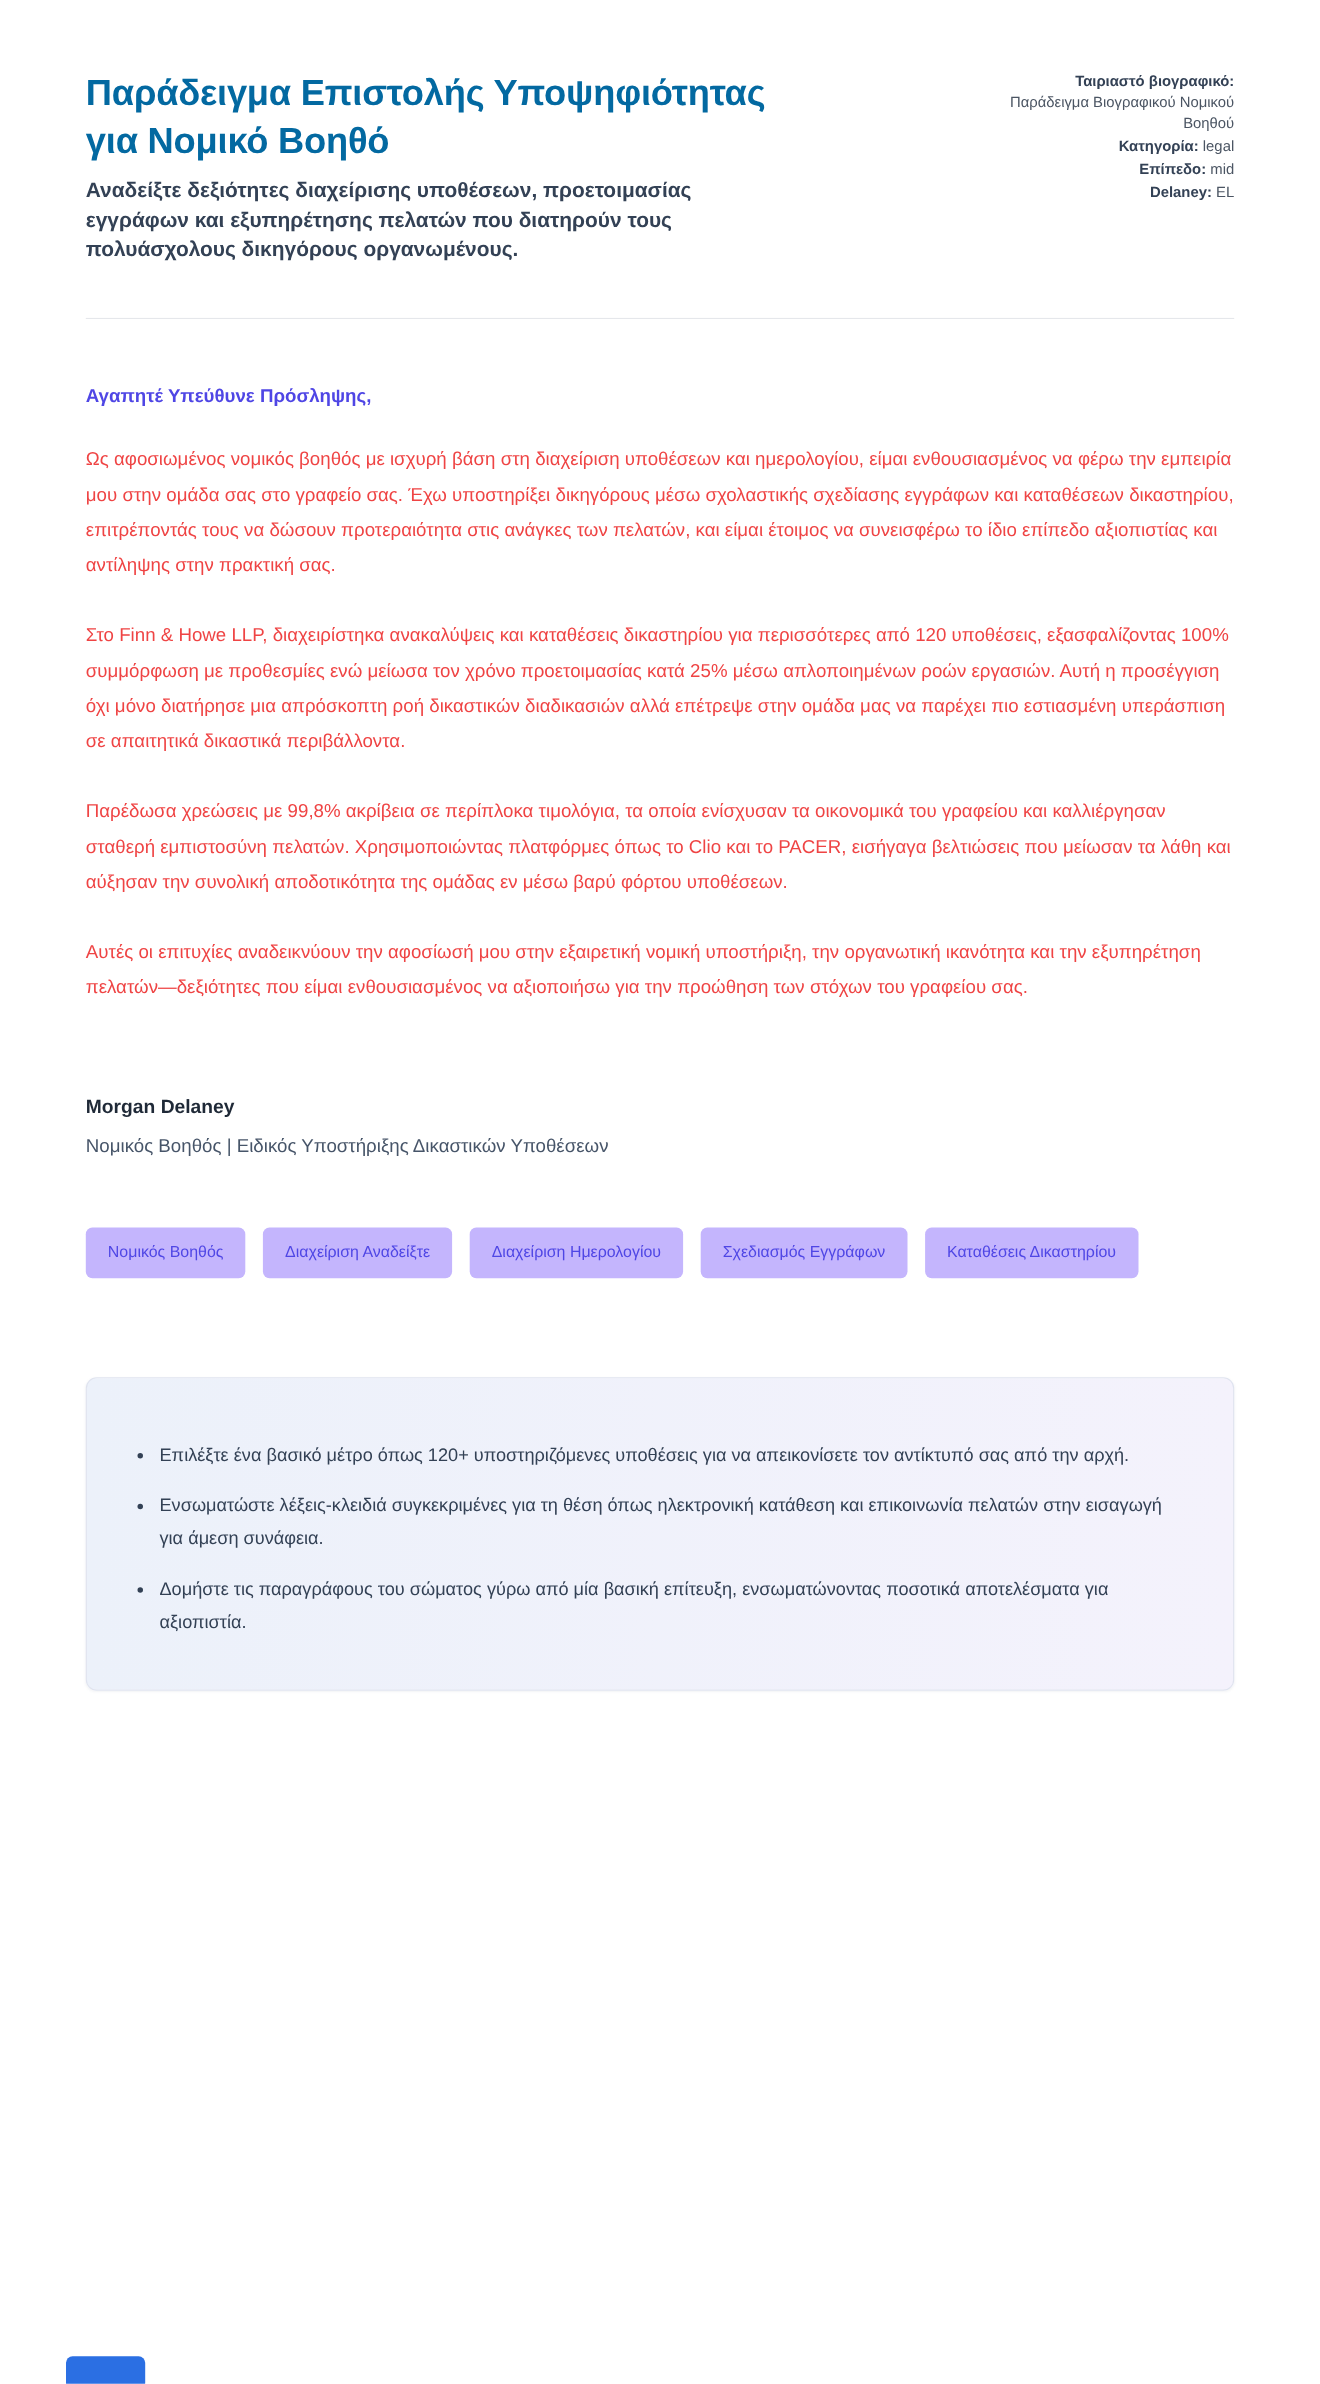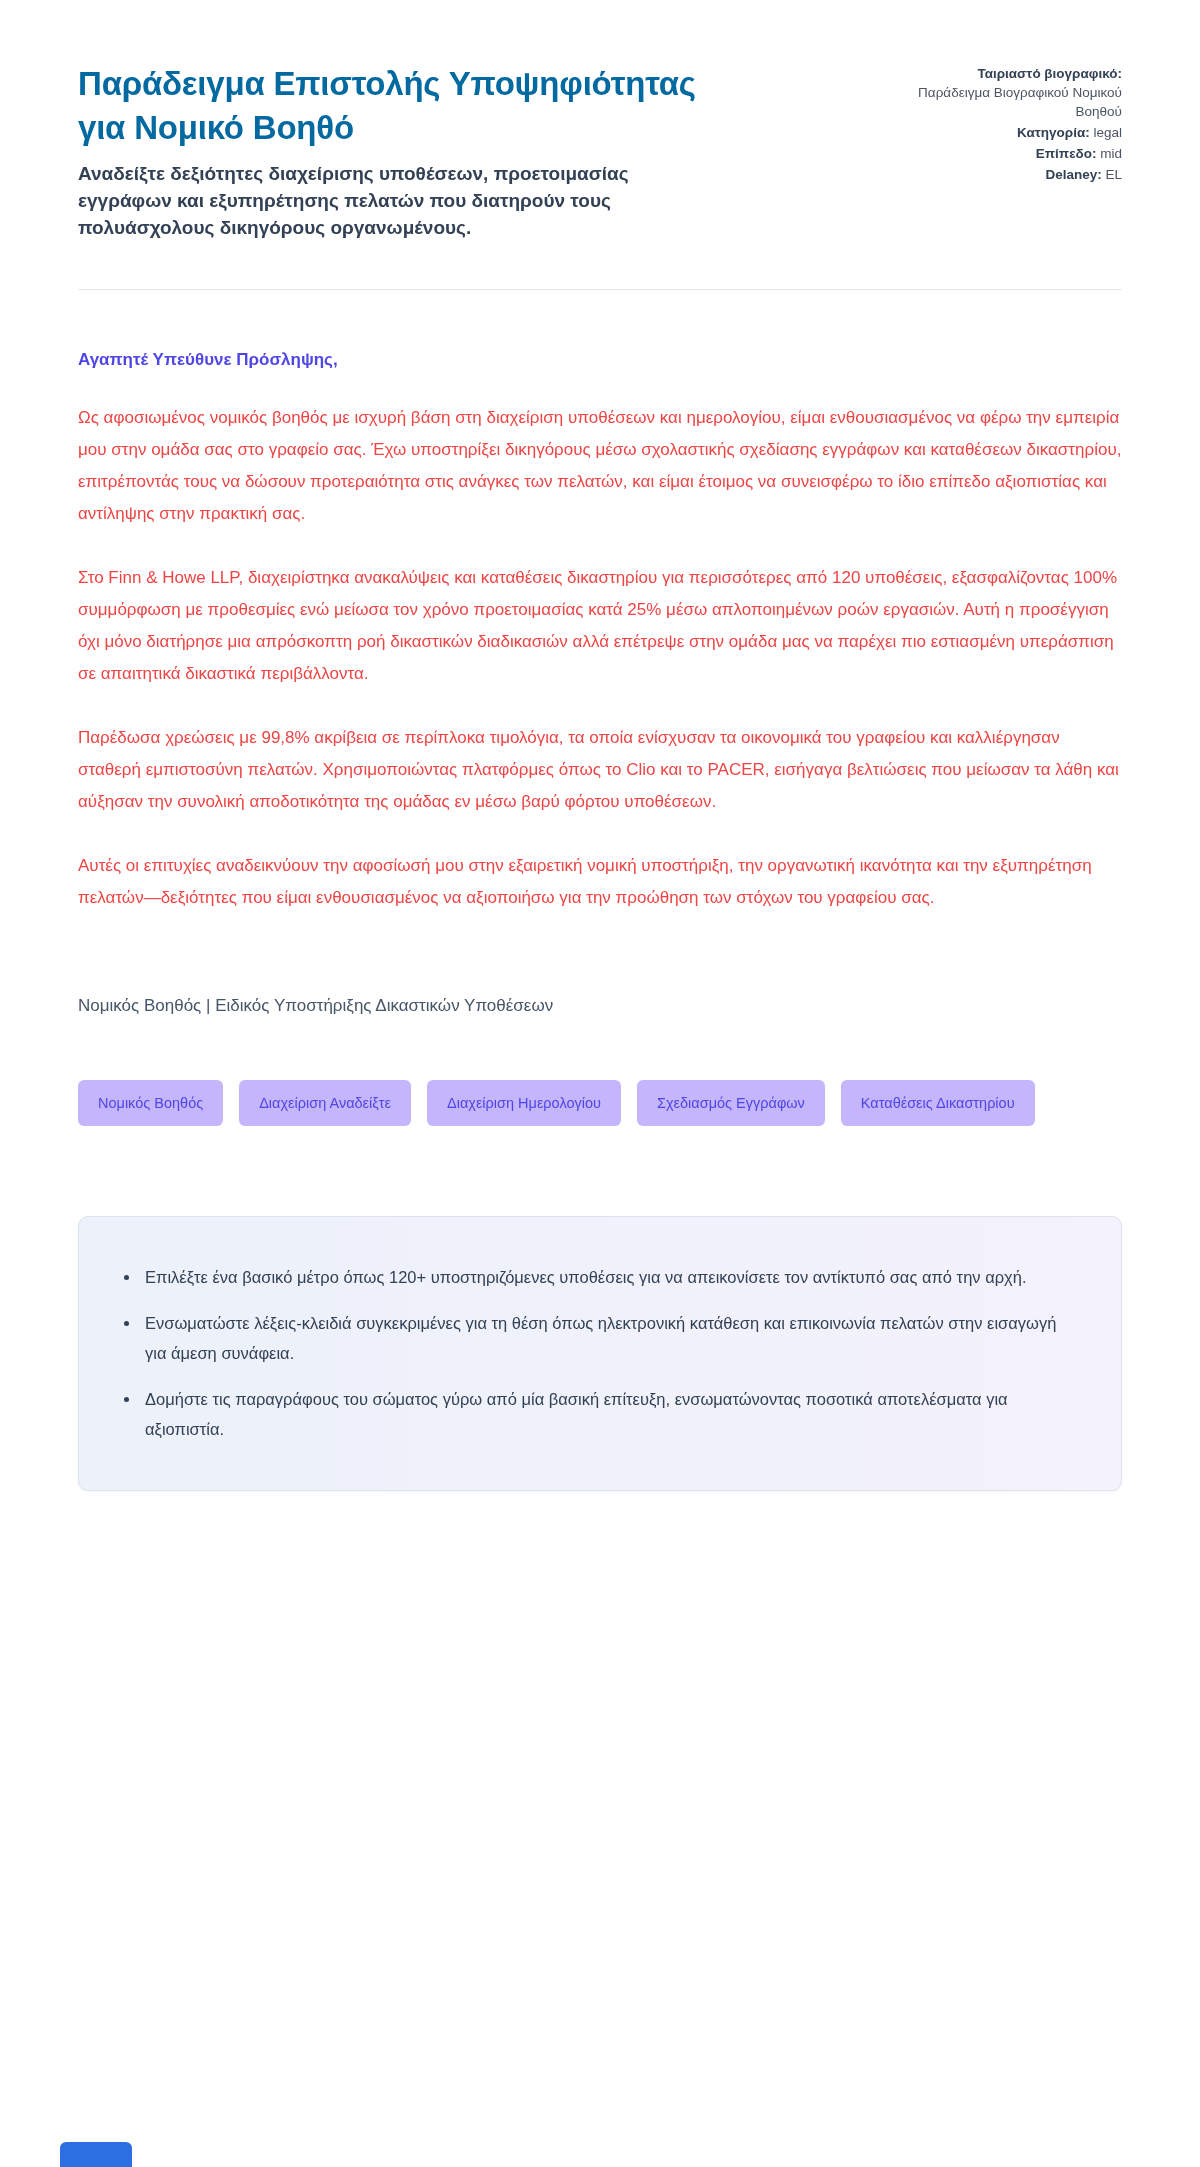--- a/index.html
+++ b/index.html
@@ -108,21 +108,21 @@
     padding: 33px 36px 46px 36px;
     box-shadow: 0 1px 2px rgba(100,116,139,0.08);
   }
   .customize-title {
     color: #4f46e5;
     font-size: 17.5px;
     font-weight: 700;
     line-height: 24px;
   }
   .customize-list {
-    margin-top: 12px;
+    margin-top: 22px;
     padding-left: 26px;
     list-style: disc;
   }
   .customize-list li {
     font-size: 16.5px;
     line-height: 30px;
     color: #334155;
     margin-bottom: 16px;
     padding-left: 4px;
     max-width: 920px;
@@ -173,20 +173,21 @@
   <hr class="divider">
 
   <section class="letter">
     <p class="greeting">Αγαπητέ Υπεύθυνε Πρόσληψης,</p>
     <p class="body-paragraph">Ως αφοσιωμένος νομικός βοηθός με ισχυρή βάση στη διαχείριση υποθέσεων και ημερολογίου, είμαι ενθουσιασμένος να φέρω την εμπειρία μου στην ομάδα σας στο γραφείο σας. Έχω υποστηρίξει δικηγόρους μέσω σχολαστικής σχεδίασης εγγράφων και καταθέσεων δικαστηρίου, επιτρέποντάς τους να δώσουν προτεραιότητα στις ανάγκες των πελατών, και είμαι έτοιμος να συνεισφέρω το ίδιο επίπεδο αξιοπιστίας και αντίληψης στην πρακτική σας.</p>
     <p class="body-paragraph">Στο Finn &amp; Howe LLP, διαχειρίστηκα ανακαλύψεις και καταθέσεις δικαστηρίου για περισσότερες από 120 υποθέσεις, εξασφαλίζοντας 100% συμμόρφωση με προθεσμίες ενώ μείωσα τον χρόνο προετοιμασίας κατά 25% μέσω απλοποιημένων ροών εργασιών. Αυτή η προσέγγιση όχι μόνο διατήρησε μια απρόσκοπτη ροή δικαστικών διαδικασιών αλλά επέτρεψε στην ομάδα μας να παρέχει πιο εστιασμένη υπεράσπιση σε απαιτητικά δικαστικά περιβάλλοντα.</p>
     <p class="body-paragraph">Παρέδωσα χρεώσεις με 99,8% ακρίβεια σε περίπλοκα τιμολόγια, τα οποία ενίσχυσαν τα οικονομικά του γραφείου και καλλιέργησαν σταθερή εμπιστοσύνη πελατών. Χρησιμοποιώντας πλατφόρμες όπως το Clio και το PACER, εισήγαγα βελτιώσεις που μείωσαν τα λάθη και αύξησαν την συνολική αποδοτικότητα της ομάδας εν μέσω βαρύ φόρτου υποθέσεων.</p>
     <p class="body-paragraph">Αυτές οι επιτυχίες αναδεικνύουν την αφοσίωσή μου στην εξαιρετική νομική υποστήριξη, την οργανωτική ικανότητα και την εξυπηρέτηση πελατών—δεξιότητες που είμαι ενθουσιασμένος να αξιοποιήσω για την προώθηση των στόχων του γραφείου σας.</p>
 
     <div class="signature">
+      <p class="signature-name">Morgan Delaney</p>
       <p class="signature-title">Νομικός Βοηθός | Ειδικός Υποστήριξης Δικαστικών Υποθέσεων</p>
     </div>
   </section>
 
   <div class="tags">
     <span class="chip">Νομικός Βοηθός</span>
     <span class="chip">Διαχείριση Αναδείξτε</span>
     <span class="chip">Διαχείριση Ημερολογίου</span>
     <span class="chip">Σχεδιασμός Εγγράφων</span>
     <span class="chip">Καταθέσεις Δικαστηρίου</span>

